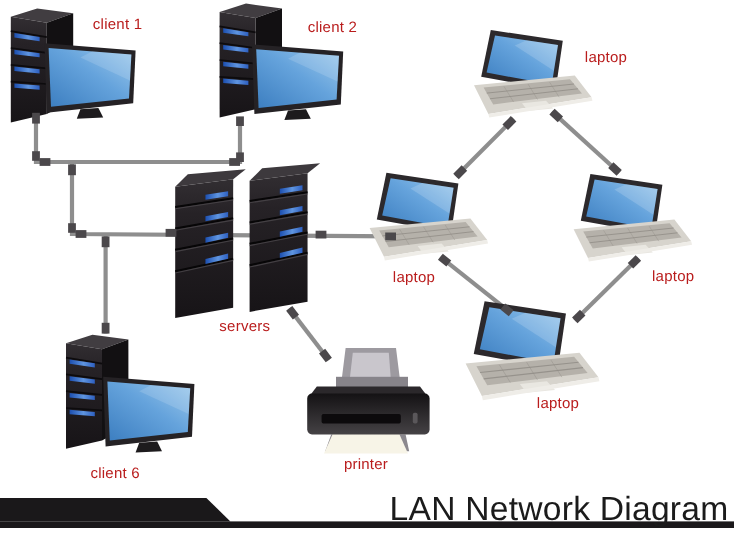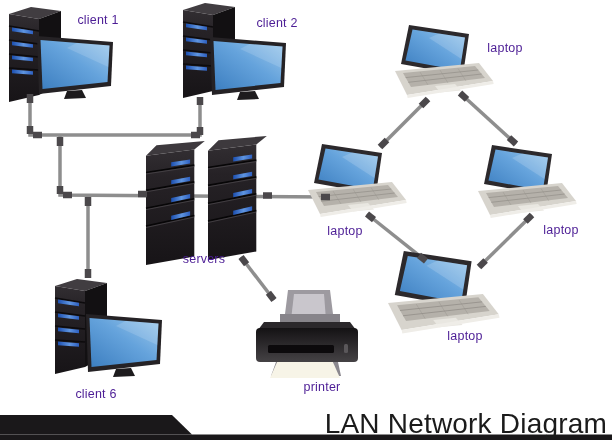--- a/index.html
+++ b/index.html
@@ -1,19 +1,19 @@
 <!DOCTYPE html>
 <html><head>
 <meta charset="utf-8">
 <style>
   html,body{margin:0;padding:0;}
   body{width:612px;height:445px;position:relative;background:#ffffff;overflow:hidden;
        font-family:"Liberation Sans",sans-serif;}
   .stage{position:absolute;left:0;top:0;width:612px;height:445px;}
-  .node-label{position:absolute;transform:translateX(-50%);font-size:12.5px;color:#4c1d95;
+  .node-label{position:absolute;transform:translateX(-50%);font-size:12.5px;color:#b91c1c;
               white-space:nowrap;letter-spacing:.2px;}
   .footer-title{position:absolute;right:5px;top:408px;font-size:28px;color:#1b1b1b;
                 letter-spacing:.2px;white-space:nowrap;margin-left:32px;}
 </style>
 </head>
 <body>
 
 <svg class="stage" width="612" height="445" viewBox="0 0 612 445" xmlns="http://www.w3.org/2000/svg">
   <defs>
     <linearGradient id="scrG" x1="0%" y1="100%" x2="100%" y2="0%">
@@ -194,17 +194,17 @@
     <rect x="0" y="434.5" width="612" height="5.5" fill="#1a181a"></rect>
   </g>
 </svg>
 
 <div class="node-label" style="left:98px;top:13px">client 1</div>
 <div class="node-label" style="left:277px;top:16px">client 2</div>
 <div class="node-label" style="left:505px;top:41px">laptop</div>
 <div class="node-label" style="left:345px;top:224px">laptop</div>
 <div class="node-label" style="left:561px;top:223px">laptop</div>
 <div class="node-label" style="left:465px;top:329px">laptop</div>
-<div class="node-label" style="left:204px;top:252px">servers</div>
-<div class="node-label" style="left:322px;top:380px">printer</div>
+<div class="node-label" style="left:204px;top:265px">servers</div>
+<div class="node-label" style="left:305px;top:380px">printer</div>
 <div class="node-label" style="left:96px;top:387px">client 6</div>
 
 <div class="footer-title">LAN Network Diagram</div>
 
 </body></html>

